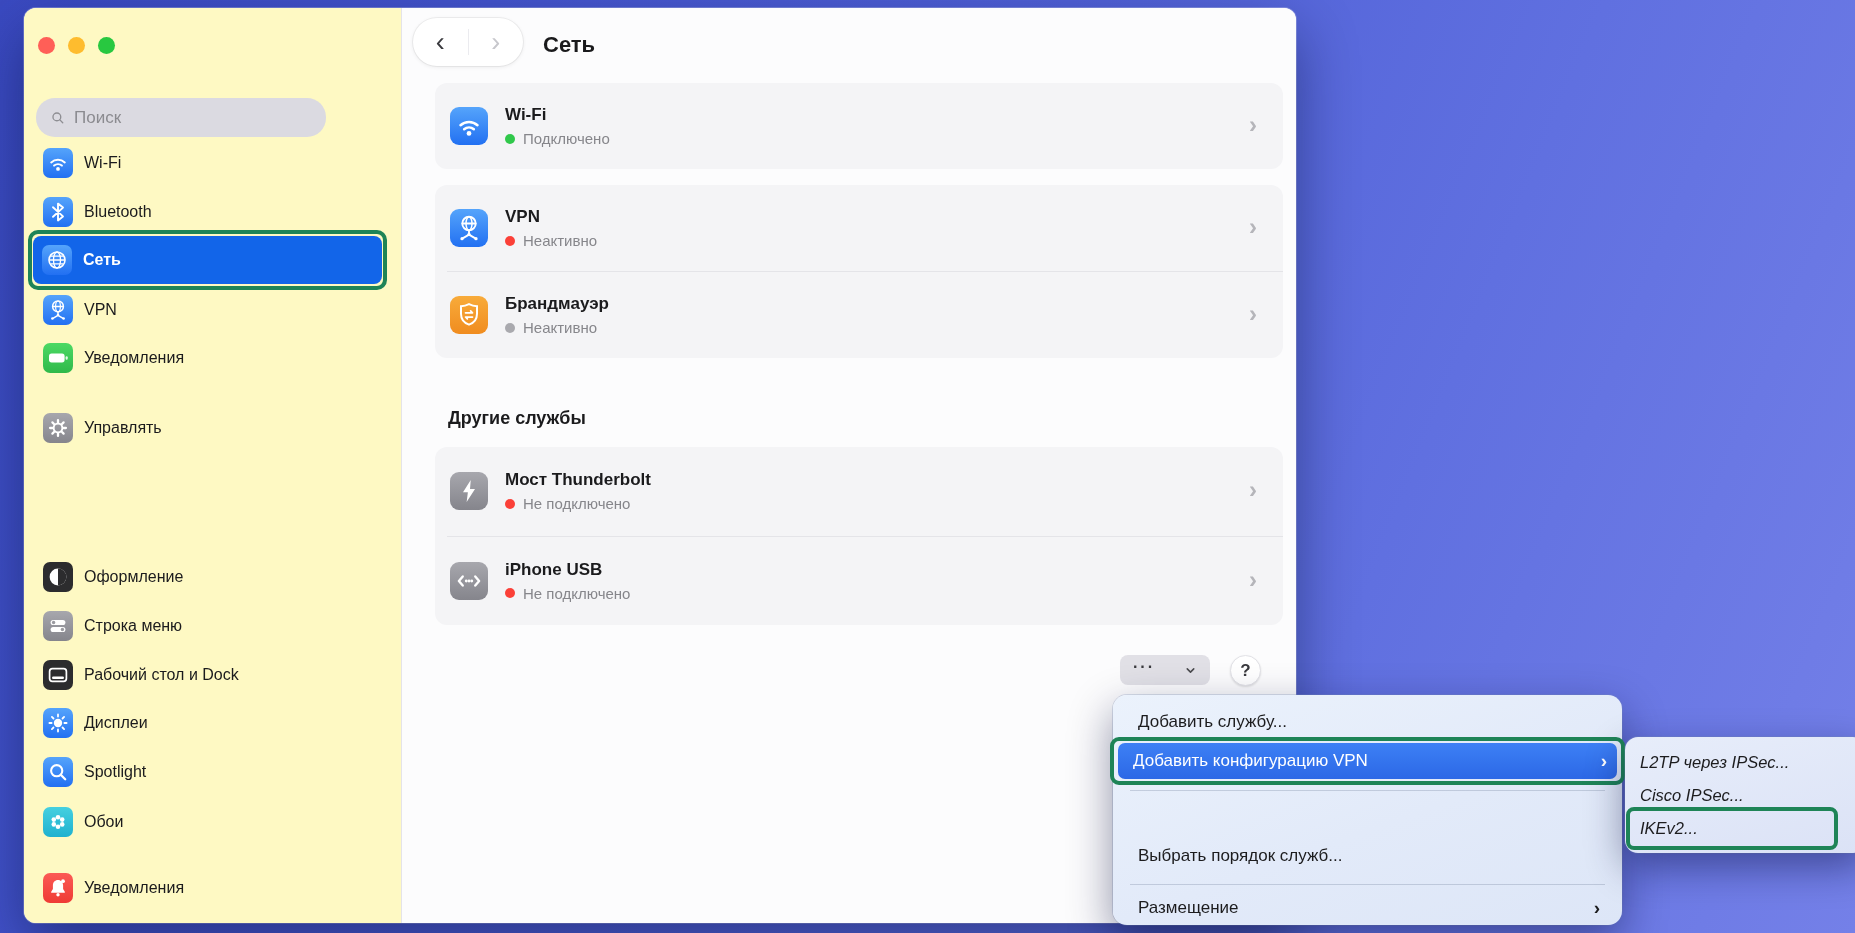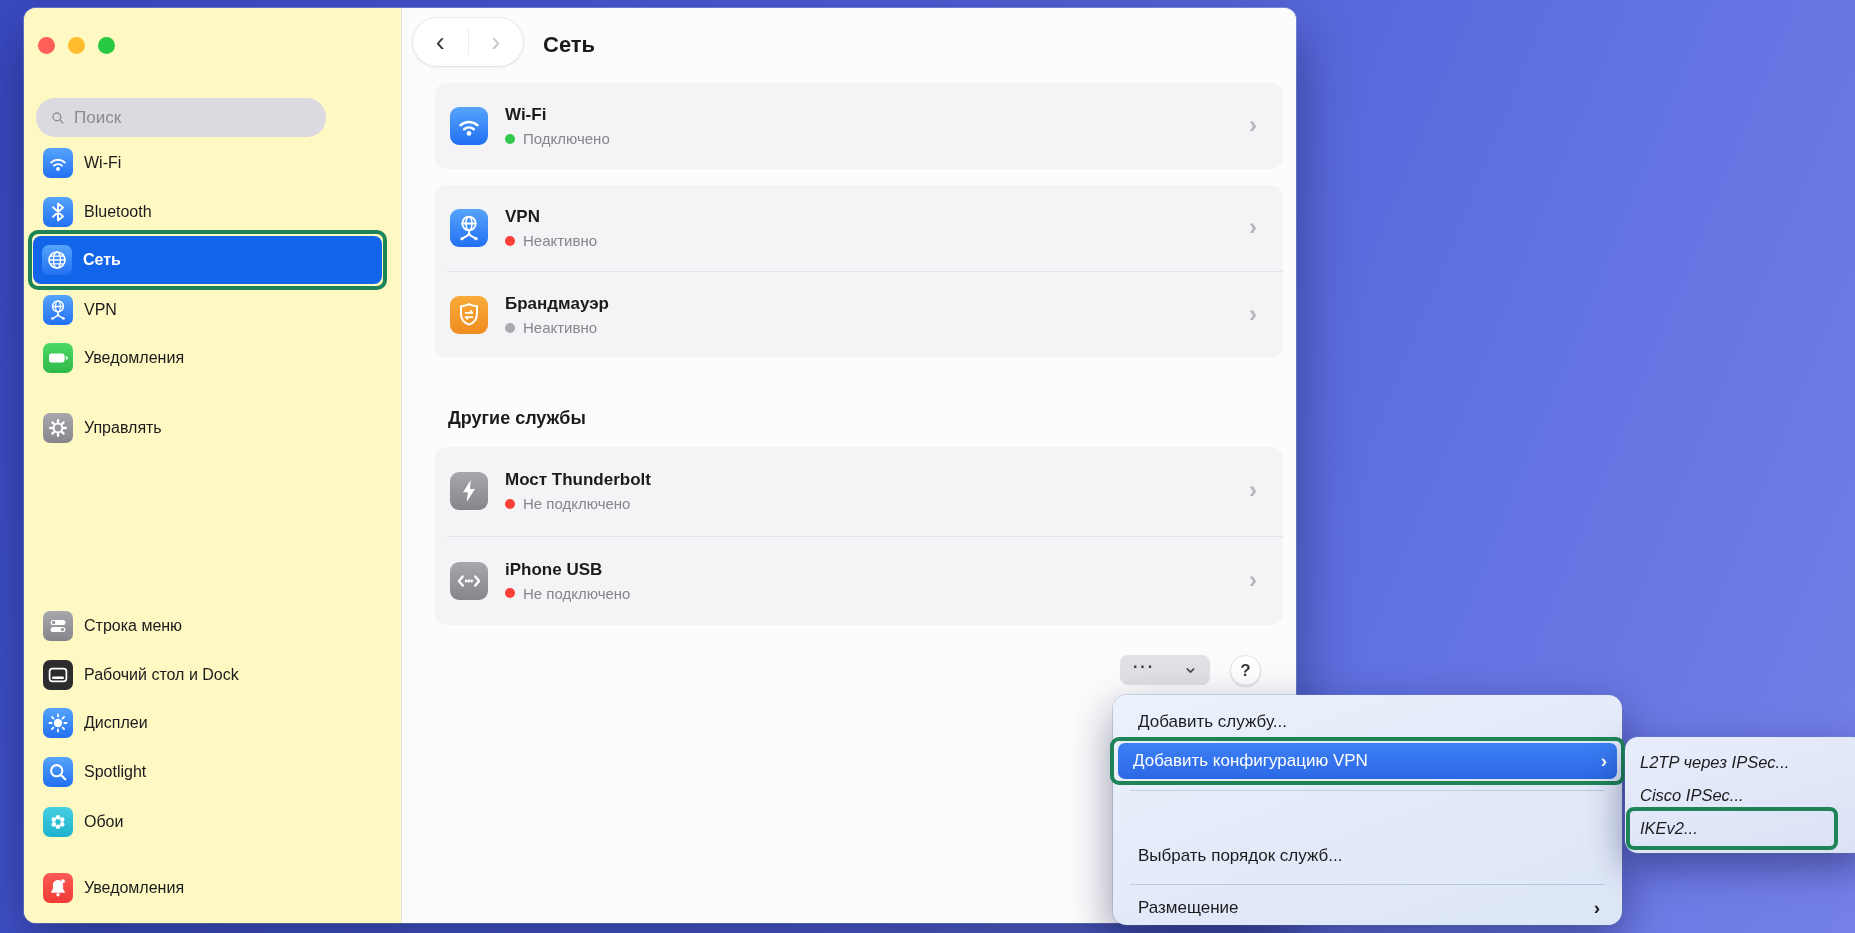--- a/index.html
+++ b/index.html
@@ -175,20 +175,29 @@
       <div class="srow" style="top:396px">
         <span class="sic bg-gray">
             <svg viewBox="0 0 24 24">
               <circle cx="12" cy="12" r="4.4" fill="none" stroke="#fff" stroke-width="2"></circle>
               <g stroke="#fff" stroke-width="2.3" stroke-linecap="round">
                 <path d="M12 4.1v2.2M12 17.7v2.2M4.1 12h2.2M17.7 12h2.2M6.4 6.4l1.6 1.6M16 16l1.6 1.6M17.6 6.4L16 8M8 16l-1.6 1.6"></path>
               </g>
             </svg>
           </span>
         <span class="slabel">Управлять</span>
+      </div>
+      <div class="srow" style="top:545px">
+        <span class="sic bg-black">
+            <svg viewBox="0 0 24 24">
+              <circle cx="12" cy="12" r="8.4" fill="#fff"></circle>
+              <path d="M12 3.6a8.4 8.4 0 0 1 0 16.8z" fill="#2c2c2e"></path>
+            </svg>
+          </span>
+        <span class="slabel">Оформление</span>
       </div>
       <div class="srow" style="top:594px">
         <span class="sic bg-gray">
             <svg viewBox="0 0 24 24">
               <g fill="#fff">
                 <rect x="4.6" y="6" width="14.8" height="5.1" rx="2.55"></rect>
                 <rect x="4.6" y="13" width="14.8" height="5.1" rx="2.55"></rect>
               </g>
               <circle cx="7.6" cy="8.55" r="1.7" fill="#9b9ba1"></circle>
               <circle cx="16.4" cy="15.55" r="1.7" fill="#9b9ba1"></circle>

